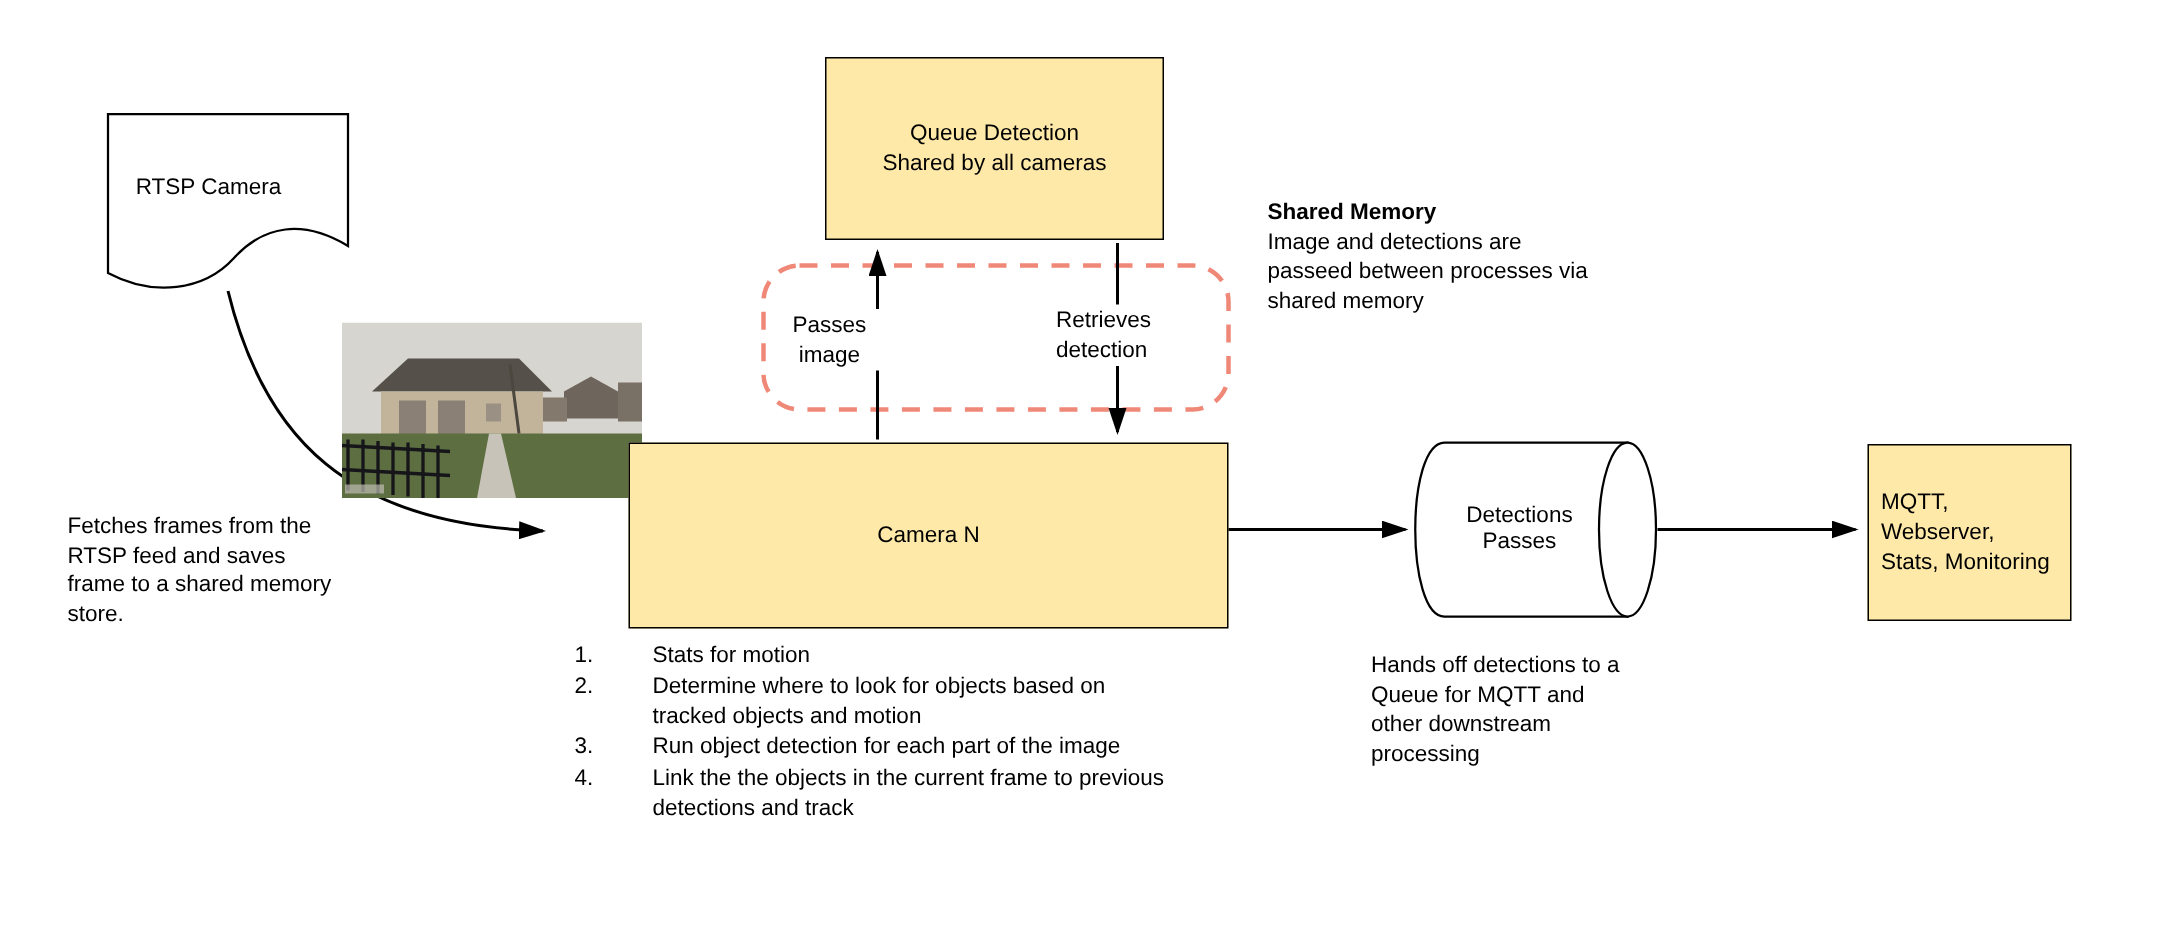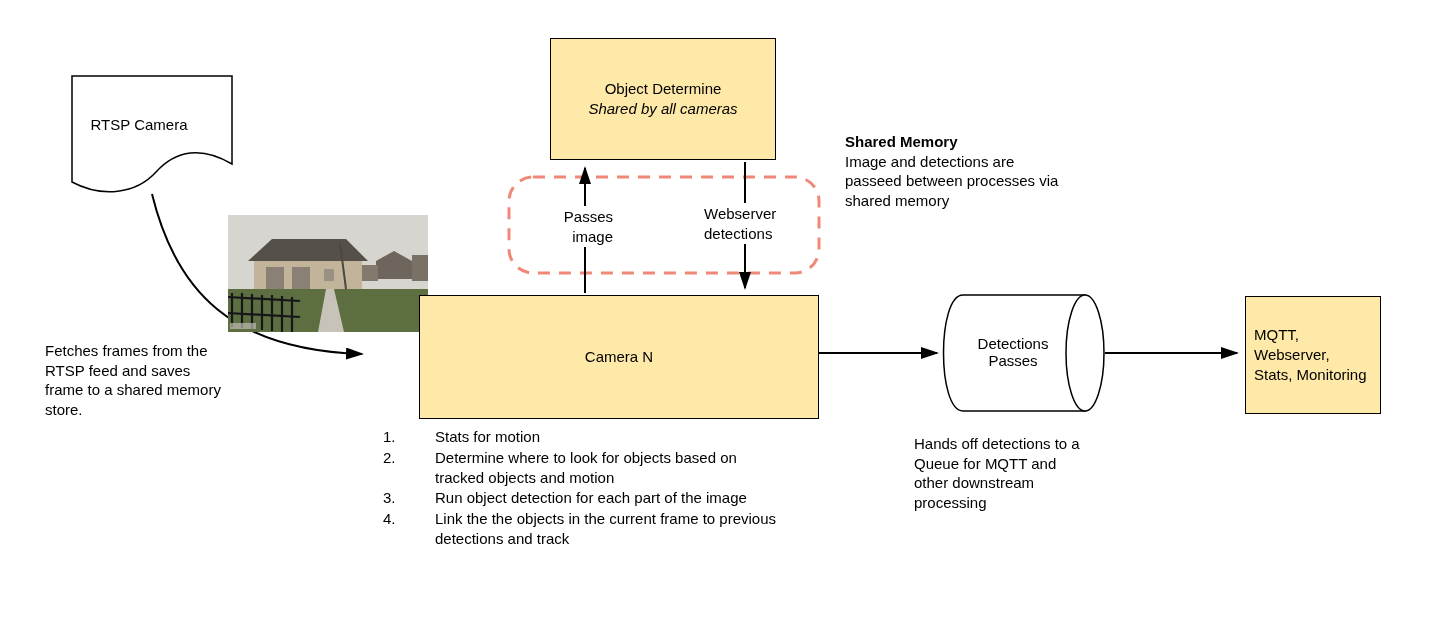--- a/index.html
+++ b/index.html
@@ -31,21 +31,21 @@
   .label-bg { position: absolute; background: #ffffff; line-height: 1.3; padding: 1px 2px; }
   .doc-label {
     position: absolute;
     display: flex; align-items: center; justify-content: center;
     text-align: center;
   }
   .steps { position: absolute; line-height: 1.32; }
   .step { display: flex; margin-bottom: 1px; }
   .step .num { width: 52px; flex: none; }
   .step .txt { flex: 1; }
-  .italic { font-style: italic; }
+  .italic { }
   .mqtt-text { text-align: left; line-height: 1.35; }
   .snapshot { position: absolute; }
 </style>
 </head>
 <body>
 
 <div class="canvas">
 
   <svg class="overlay" viewBox="0 0 1448 625">
     <defs>
@@ -105,38 +105,38 @@
         <line x1="34" y1="80" x2="34" y2="115"></line>
         <line x1="44" y1="80" x2="44" y2="116"></line>
         <line x1="54" y1="81" x2="54" y2="117"></line>
         <line x1="64" y1="82" x2="64" y2="117"></line>
       </g>
       <rect x="2" y="108" width="26" height="6" fill="#bdbab2" opacity="0.7"></rect>
     </svg>
   </div>
 
   <div class="box" style="left:550px; top:38px; width:226px; height:122px;">
-    <div>Object Determine</div>
+    <div>Queue Detection</div>
     <div class="italic">Shared by all cameras</div>
   </div>
 
   <div class="box" style="left:375px; top:295px; width:400px; height:124px;margin-left:44px;">
     <div>Camera N</div>
   </div>
 
   <div class="box" style="left:1245px; top:296px; width:136px; height:118px; align-items:flex-start; padding:0 8px;">
     <div class="mqtt-text">MQTT, Webserver, Stats, Monitoring</div>
   </div>
 
-  <div class="label-bg" style="left:549px; top:206px; width:62px; text-align:right;">
+  <div class="label-bg" style="left:520px; top:206px; width:62px; text-align:center;">
     <span>Passes image</span>
   </div>
 
   <div class="label-bg" style="left:702px; top:203px; width:84px; text-align:left;">
-    <span>Webserver detections</span>
+    <span>Retrieves detection</span>
   </div>
 
   <div class="note" style="left:45px; top:341px; width:178px;">
     <span>Fetches frames from the RTSP feed and saves frame to a shared memory store.</span>
   </div>
 
   <div class="note" style="left:845px; top:132px; width:215px;">
     <div class="bold">Shared Memory</div>
     <div>Image and detections are passeed between processes via shared memory</div>
   </div>

